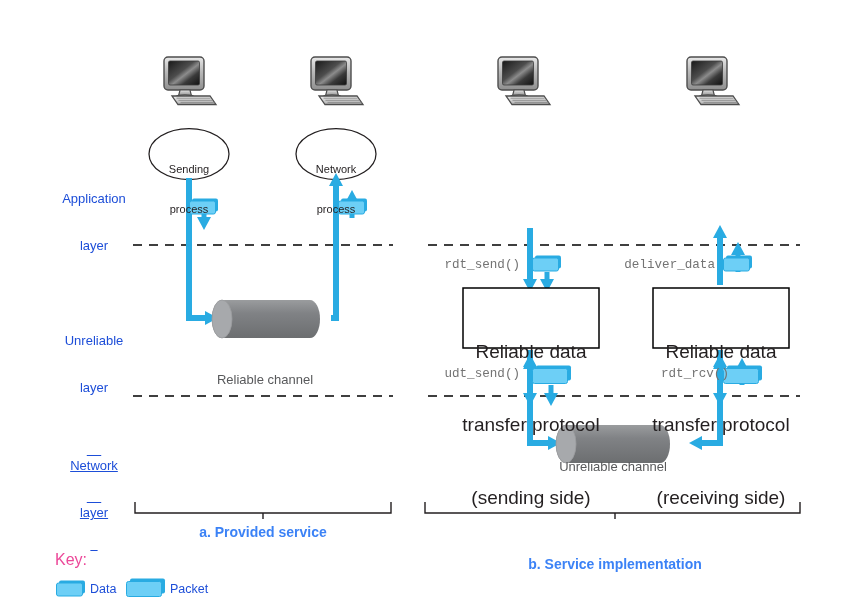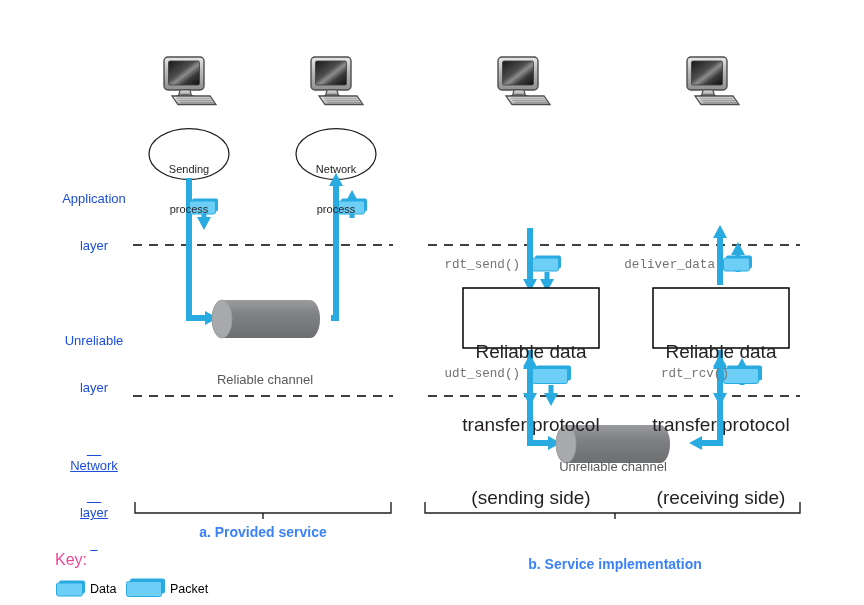--- a/index.html
+++ b/index.html
@@ -69,21 +69,21 @@
     color: #3b82f6;
     text-align: center;
     width: 320px;
   }
   .key-title {
     font-size: 16px;
     color: #ec4899;
   }
   .key-item {
     font-size: 12.5px;
-    color: #000000;
+    color: #1d4ed8;
   }
 </style>
 </head>
 <body>
 
 <div id="stage">
 
   <svg class="layer" viewBox="0 0 864 605">
     <defs>
       <linearGradient id="screenGrad" x1="0" y1="0" x2="1" y2="1">

